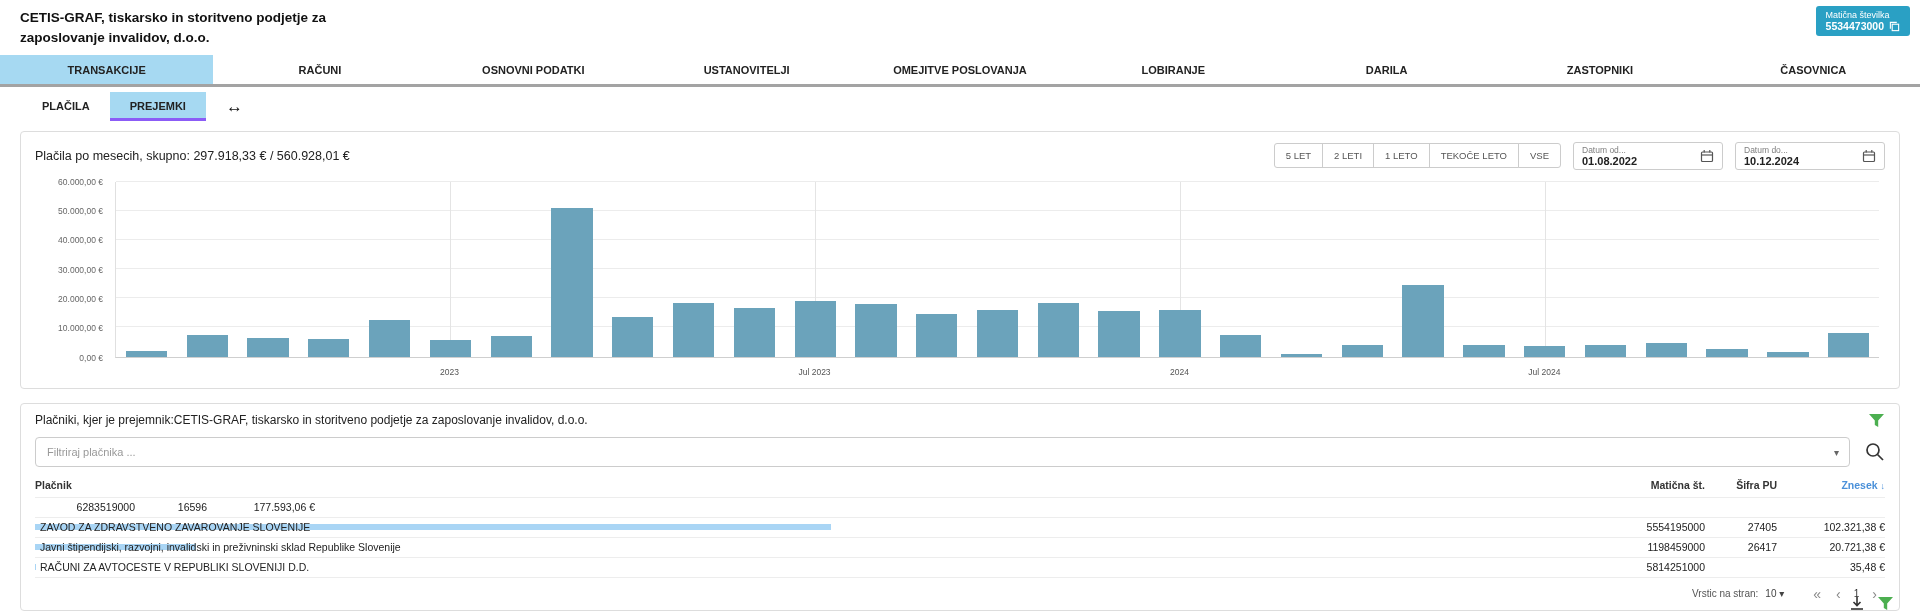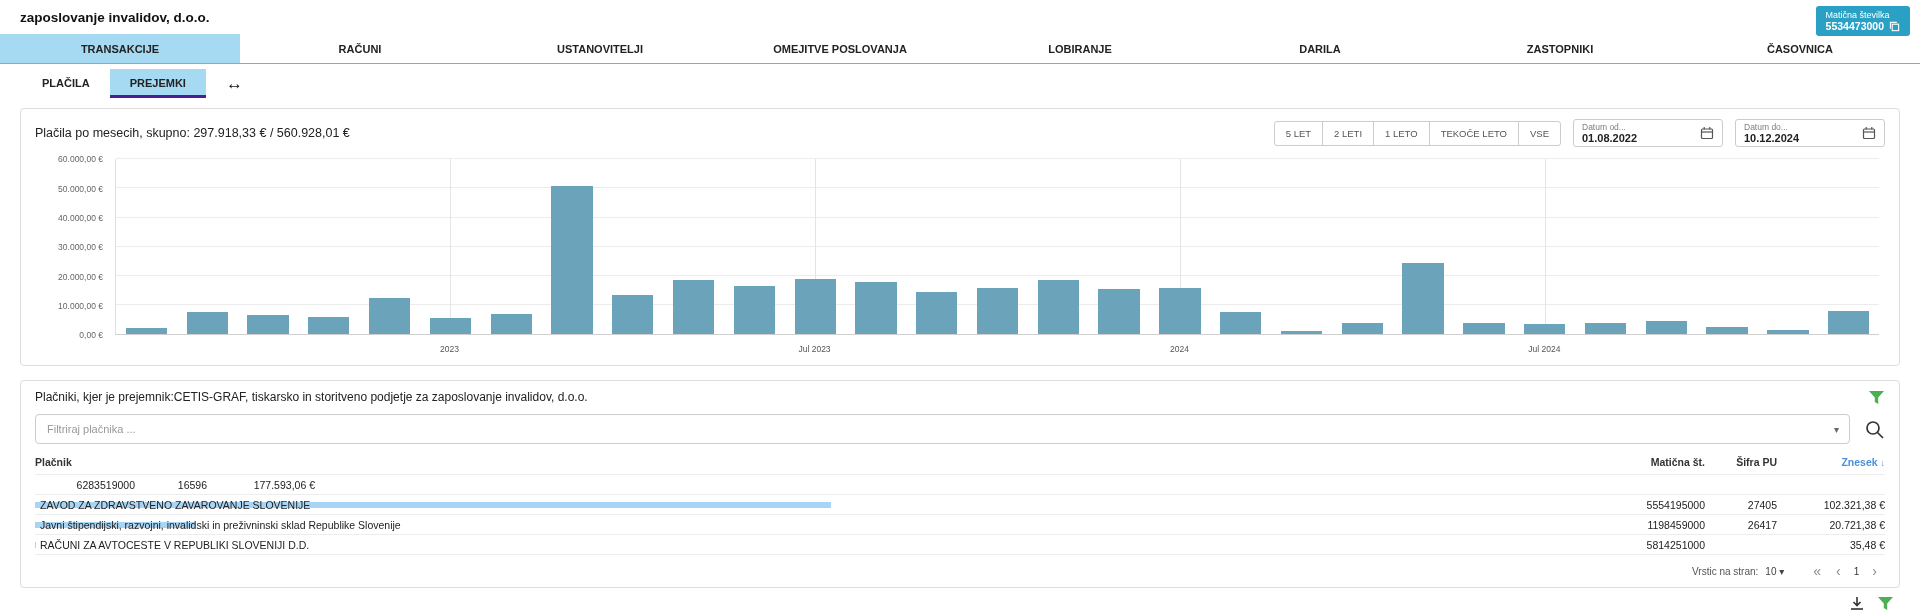--- a/index.html
+++ b/index.html
@@ -11,30 +11,30 @@
   
   .top-header { position:relative; padding:8px 20px 2px; }
   .company-name { font-size:13.5px; font-weight:bold; line-height:1.5; color:#111; }
   .badge {
     position:absolute; top:6px; right:10px; background:var(--badge-bg,#2aa0c4);
     color:#fff; border-radius:3px; padding:4px 10px; cursor:pointer;
   }
   .badge-label { font-size:9px; }
   .badge-value-row { font-size:10.5px; font-weight:bold; display:flex; align-items:center; gap:5px; }
   
-  .nav-tabs { display:flex; border-bottom:1px solid #a3a3a3; margin-top:4px;align-items:center; }
+  .nav-tabs { display:flex; border-bottom:3px solid #a3a3a3; margin-top:4px;align-items:center; }
   .nav-tab { flex:1; text-align:center; font-size:11px; font-weight:bold; color:#222;
              padding:9px 4px 8px; cursor:pointer; white-space:nowrap; }
   .nav-tab.active { background:var(--accent,#a6d9f2); }
   
   .subnav { display:flex; align-items:center; padding:5px 0 0 22px; margin-bottom:10px; }
   .subtabs { display:flex; }
   .subtab { font-size:11px; font-weight:bold; color:#222; padding:8px 20px 6px;
             border-bottom:3px solid transparent; cursor:pointer; }
-  .subtab.active { background:var(--accent,#a6d9f2); border-bottom:3px solid #4c1d95; }
+  .subtab.active { background:var(--accent,#a6d9f2); border-bottom:3px solid #8b5cf6; }
   .swap-icon { margin-left:20px; font-size:17px; font-weight:bold; color:#111; cursor:pointer; line-height:1; }
   
   .card { border:1px solid #ddd; border-radius:4px; margin:0 20px; background:#fff; }
   .chart-card { padding:10px 14px 4px; margin-bottom:14px; }
   .chart-header { display:flex; justify-content:space-between; align-items:flex-start; }
   .chart-title { font-size:12.5px; color:#222; padding-top:7px; }
   .chart-controls { display:flex; align-items:center; gap:12px; }
   .btn-group { display:flex; }
   .range-btn { font-size:9.5px; color:#555; border:1px solid #ccc; background:#fff;
                padding:6px 11px; margin-left:-1px; cursor:pointer; white-space:nowrap; }
@@ -90,37 +90,39 @@
   .pg-num { color:#333; padding:0 2px; }
   
   .bottom-cut { position:absolute; top:596px; right:26px; display:flex; gap:12px; align-items:flex-start; }
   .bottom-cut .ic { cursor:pointer; }
 </style>
 </head>
 <body>
 
 <div class="top-header">
   <div class="company-name">
+    <div>CETIS-GRAF, tiskarsko in storitveno podjetje za</div>
     <div>zaposlovanje invalidov, d.o.o.</div>
   </div>
   <div class="badge">
     <div class="badge-label">Matična številka</div>
     <div class="badge-value-row">
       <span>5534473000</span>
       <svg class="ic" width="11" height="11" viewBox="0 0 12 12">
         <rect x="3.5" y="3.5" width="7" height="7" fill="none" stroke="#fff" stroke-width="1.2"></rect>
         <path d="M8.5 1.5 H1.5 V8.5" fill="none" stroke="#fff" stroke-width="1.2"></path>
       </svg>
     </div>
   </div>
 </div>
 
 <div class="nav-tabs" id="nav-tabs">
     <div class="nav-tab active">TRANSAKCIJE</div>
     <div class="nav-tab">RAČUNI</div>
+    <div class="nav-tab">OSNOVNI PODATKI</div>
     <div class="nav-tab">USTANOVITELJI</div>
     <div class="nav-tab">OMEJITVE POSLOVANJA</div>
     <div class="nav-tab">LOBIRANJE</div>
     <div class="nav-tab">DARILA</div>
     <div class="nav-tab">ZASTOPNIKI</div>
     <div class="nav-tab">ČASOVNICA</div>
   </div>
 
 <div class="subnav">
   <div class="subtabs" id="subtabs">

